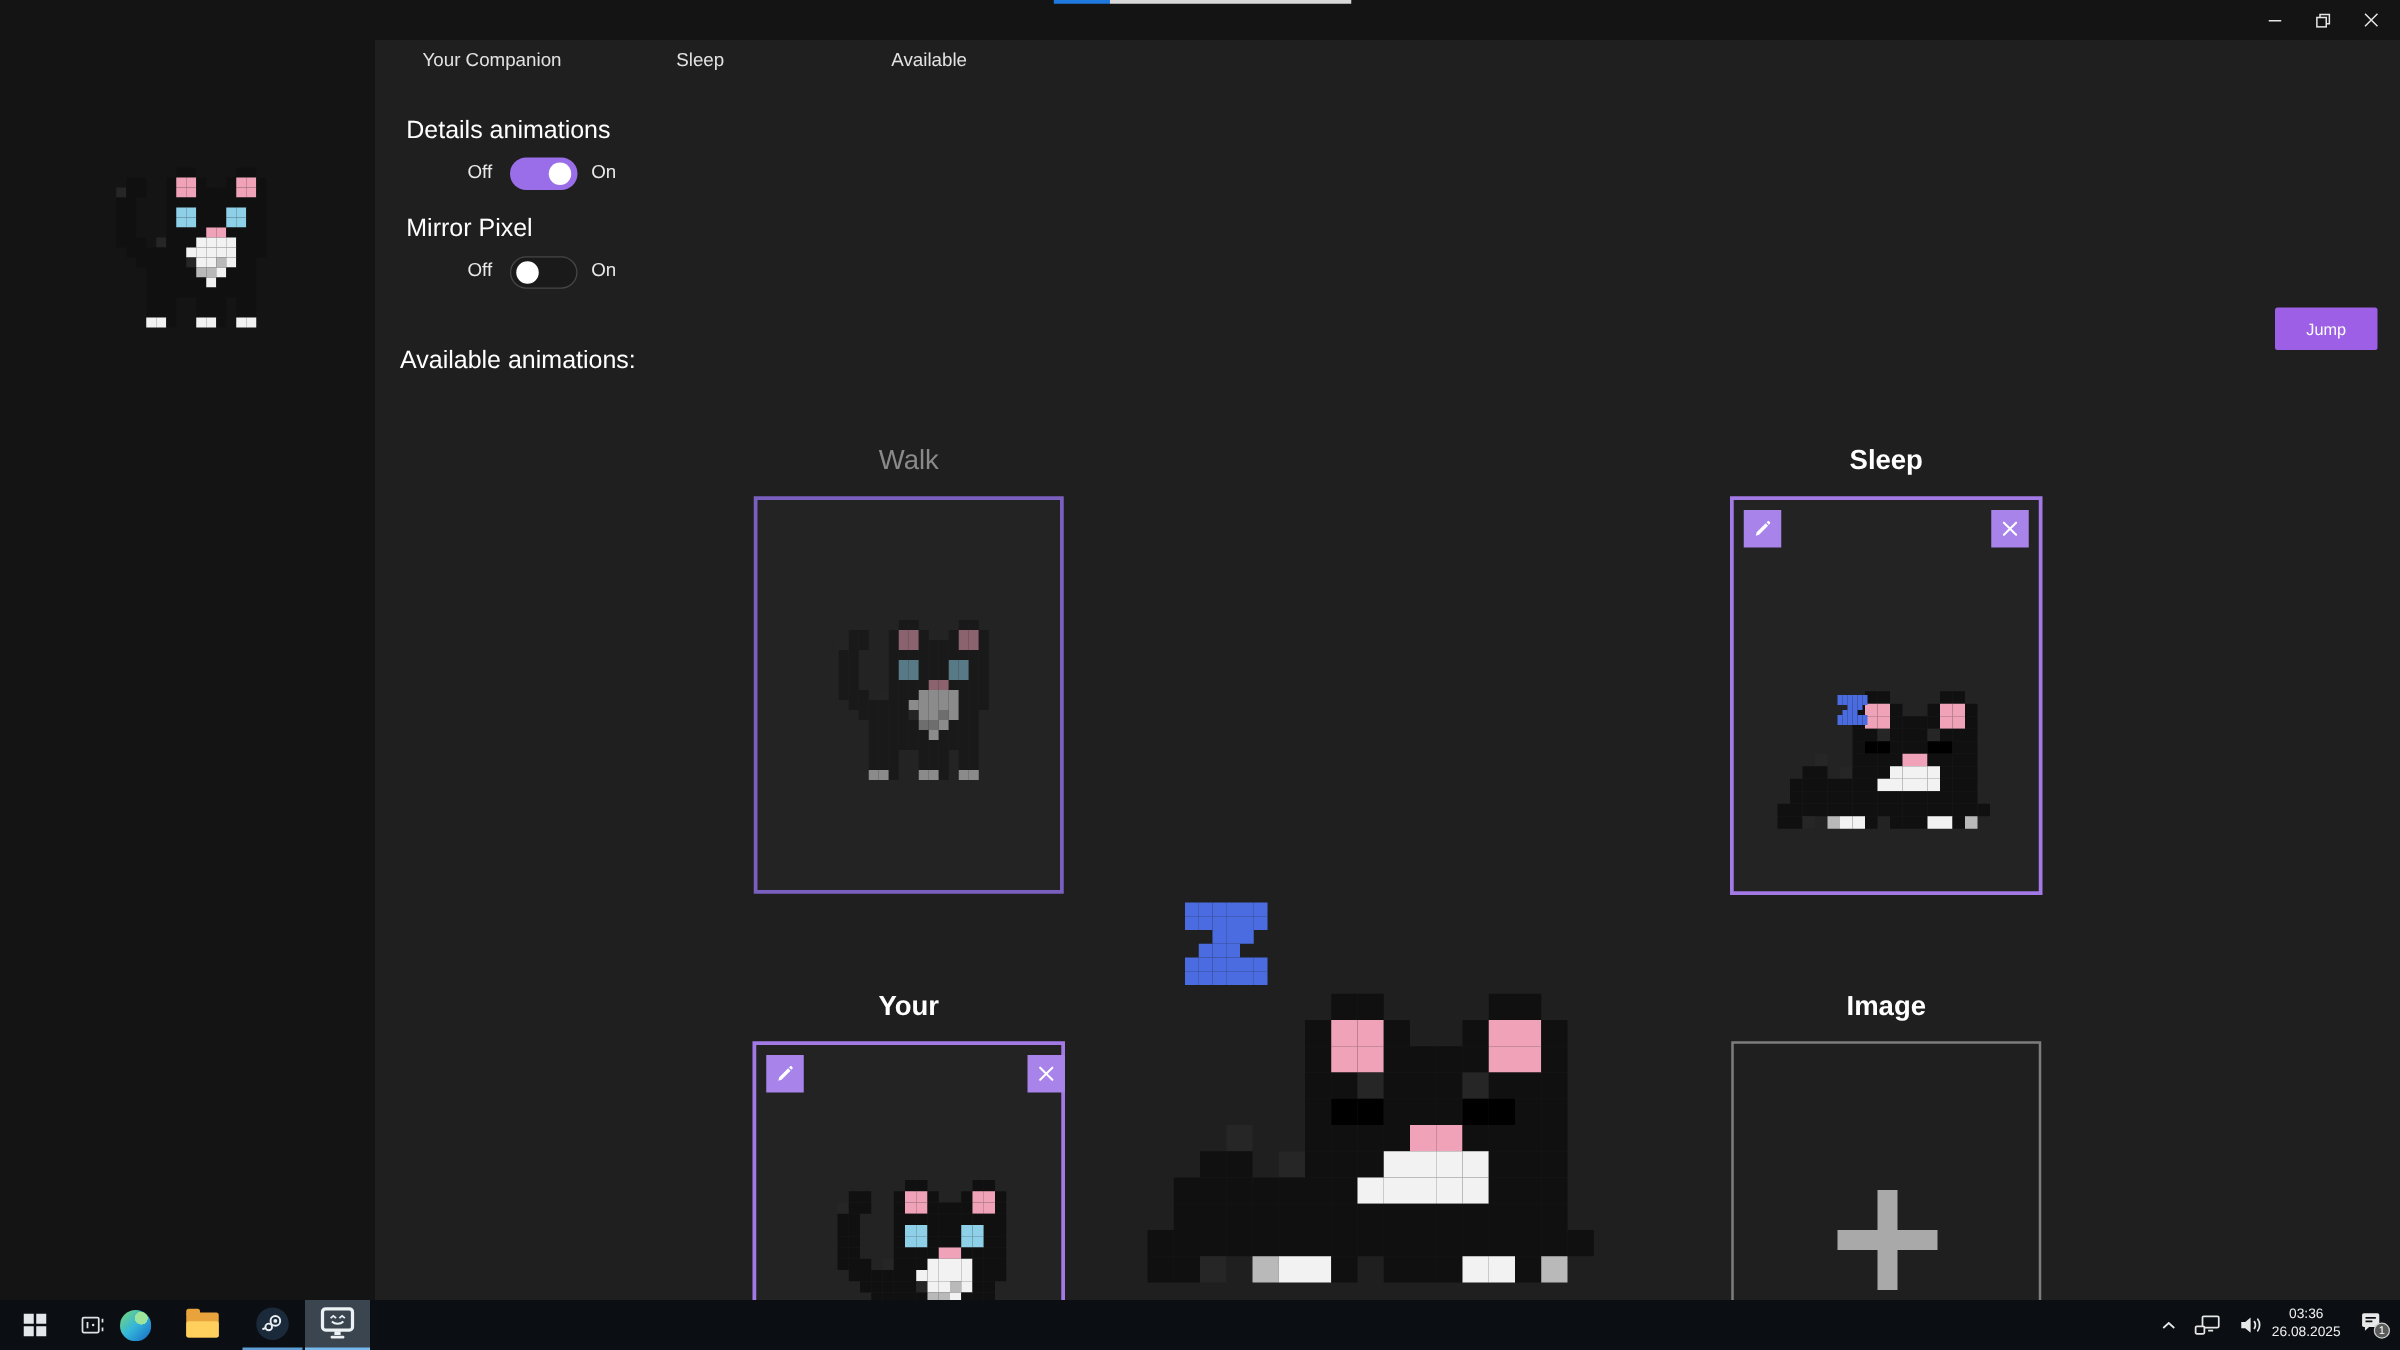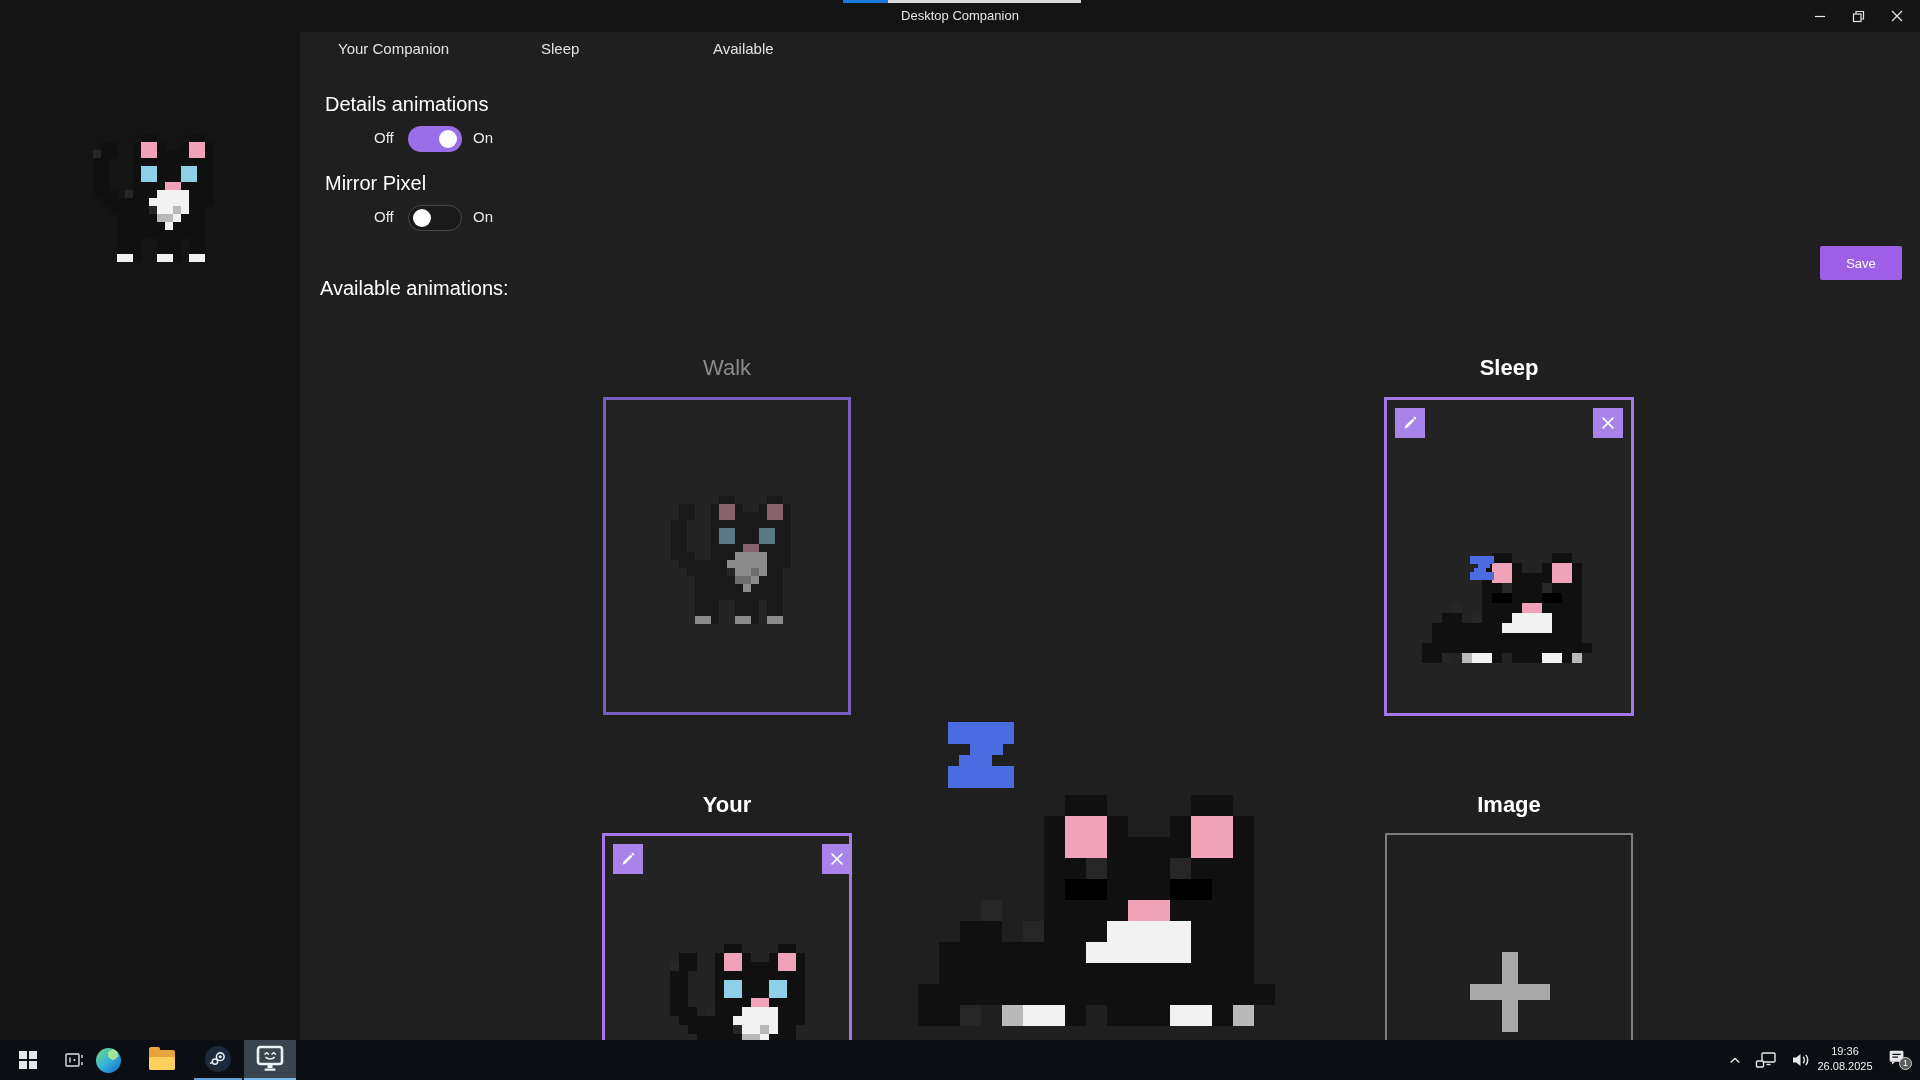--- a/index.html
+++ b/index.html
@@ -75,21 +75,20 @@
   .tray-clock{position:absolute;left:1812px;top:4px;width:66px;text-align:center;font-size:11px;line-height:15px;color:#f0f0f0;}
   .badge{position:absolute;right:-4px;bottom:3px;width:13px;height:13px;border-radius:50%;background:#5a5a5a;
          border:1px solid #cfcfcf;color:#fff;font-size:9px;line-height:11px;text-align:center;}
 </style>
 </head>
 <body>
 
 <div class="stage">
 
   <div class="titlebar">
-    <div class="title-text">Desktop Companion</div>
     <div class="winbtn" style="left:1797px">
       <svg width="12" height="12" viewBox="0 0 12 12">
           <path d="M1 6.5h10" stroke="#e6e6e6" stroke-width="1.2"></path>
         </svg>
     </div>
     <div class="winbtn" style="left:1835px">
       <svg width="13" height="13" viewBox="0 0 13 13">
         <rect x="1.5" y="4" width="7.5" height="7.5" fill="none" stroke="#e6e6e6" stroke-width="1.2"></rect>
         <path d="M4 4V1.5h7.5V9H9" fill="none" stroke="#e6e6e6" stroke-width="1.2"></path>
       </svg>
@@ -346,21 +345,21 @@
   </div>
   <div class="toglabel" style="left:473px;top:129px">On</div>
 
   <div class="abs h20" style="left:325px;top:172px">Mirror Pixel</div>
   <div class="toglabel" style="left:374px;top:208px">Off</div>
   <div class="toggle off" style="left:408px;top:205px">
     <div class="knob"></div>
   </div>
   <div class="toglabel" style="left:473px;top:208px">On</div>
 
-  <button class="save-btn">Save</button>
+  <button class="save-btn">Jump</button>
 
   <div class="abs h20" style="left:320px;top:277px">Available animations:</div>
 
   <div class="card-title dimt" style="left:603px;top:355px;width:248px">Walk</div>
   <div class="card purple-dark" style="left:603px;top:397px;width:248px;height:318px"></div>
   <div data-sprite="standing_cat" class="dim" style="left: 655px; top: 496px; z-index: 6; width: 144px; height: 128px;">
       <i style="left:64px;top:0px;width:8px;height:8px;background:#101010"></i>
       <i style="left:72px;top:0px;width:8px;height:8px;background:#101010"></i>
       <i style="left:112px;top:0px;width:8px;height:8px;background:#101010"></i>
       <i style="left:120px;top:0px;width:8px;height:8px;background:#101010"></i>
@@ -1124,21 +1123,21 @@
         <rect x="1.5" y="11" width="7" height="6" rx="1" fill="#0b0e12" stroke="#e8e8e8" stroke-width="1.4"></rect>
       </svg>
     </div>
     <div class="tb-btn" style="left:1784px;width:34px">
       <svg width="22" height="20" viewBox="0 0 22 20">
         <path d="M3 7.5v5h3.2l4.3 3.6V3.9L6.2 7.5z" fill="#e8e8e8"></path>
         <path d="M13.5 7.3c1.1 1.4 1.1 4 0 5.4M16.2 5.4c2 2.4 2 6.8 0 9.2" stroke="#e8e8e8" stroke-width="1.4" fill="none" stroke-linecap="round"></path>
       </svg>
     </div>
     <div class="tray-clock">
-      <div>19:36</div>
+      <div>03:36</div>
       <div>26.08.2025</div>
     </div>
     <div class="tb-btn" style="left:1880px;width:34px">
       <div style="position:relative">
         <svg width="22" height="22" viewBox="0 0 24 24">
           <rect x="4" y="4" width="15" height="12" rx="1.5" fill="#e8e8e8"></rect>
           <path d="M7 8h9M7 11h6" stroke="#0b0e12" stroke-width="1.4"></path>
           <path d="M6.5 16v3.2l3.6-3.2z" fill="#e8e8e8"></path>
         </svg>
         <div class="badge">1</div>

